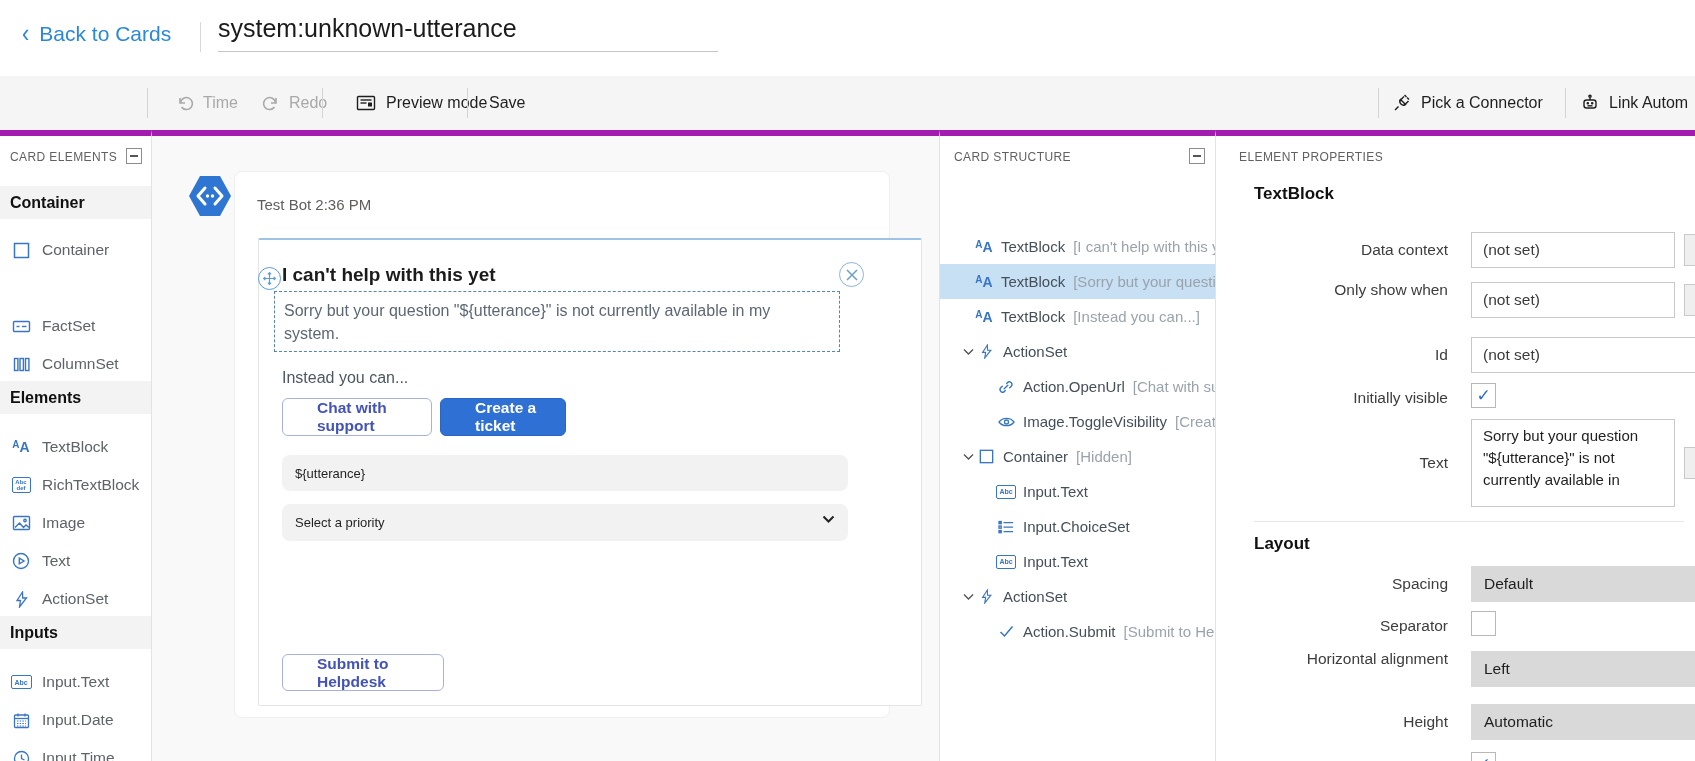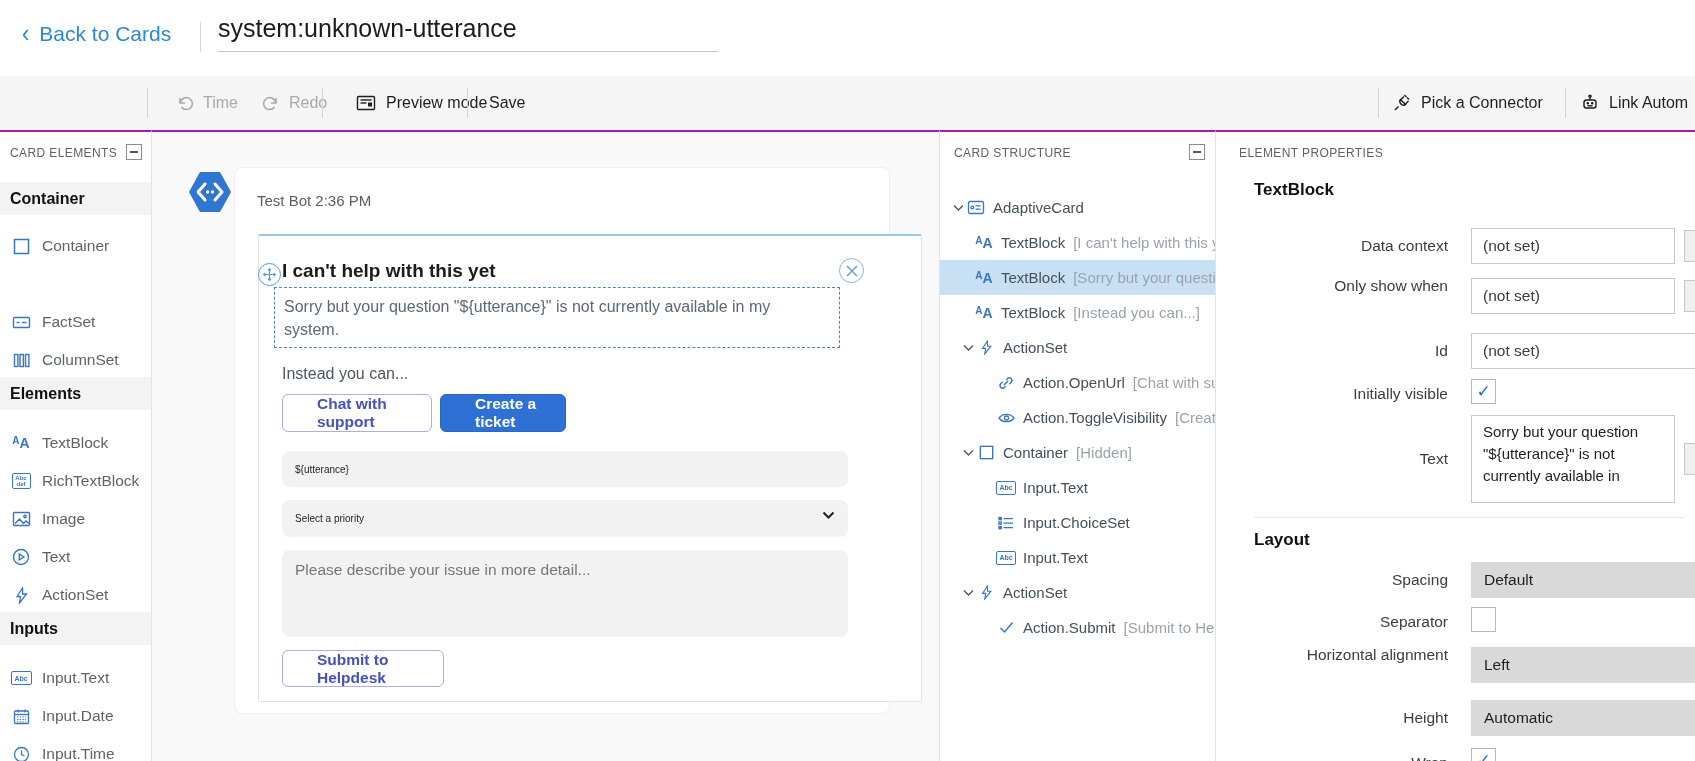--- a/index.html
+++ b/index.html
@@ -18,21 +18,21 @@
 
   
   .toolbar { position:absolute; left:0; top:76px; width:1695px; height:54px; background:#f5f5f5; }
   .tb-btn { position:absolute; top:0; height:54px; display:flex; align-items:center; gap:9px;
             font-size:16px; color:#1f1f1f; cursor:pointer; white-space:nowrap; }
   .tb-btn.disabled { color:#a9a9a9; cursor:default; }
   .tb-sep { position:absolute; top:12px; width:1px; height:30px; background:#d4d4d4; }
   .tb-icon { display:inline-flex; }
 
   
-  .panel { position:absolute; top:130px; height:631px; background:#fff; border-top:2px solid #a21caf; overflow:hidden; }
+  .panel { position:absolute; top:130px; height:631px; background:#fff; border-top:6px solid #a21caf; overflow:hidden; }
   .panel-label { position:absolute; font-size:12px; letter-spacing:.4px; color:#616161; }
   .collapse-btn { position:absolute; width:16px; height:16px; border:1px solid #8d8d8d; background:#fff;
                   display:flex; align-items:center; justify-content:center; cursor:pointer; }
   .collapse-btn::after { content:""; width:8px; height:1.5px; background:#555; display:block; }
 
   
   .sidebar { left:0; width:152px; border-right:1px solid #e3e3e3; }
   .side-band { position:absolute; left:0; width:151px; height:33px; background:#f3f3f3;
                display:flex; align-items:center; padding-left:10px; font-size:16px; font-weight:bold; color:#111; }
   .side-item { position:absolute; left:0; width:151px; height:38px; display:flex; align-items:center;
@@ -62,21 +62,21 @@
                border:1.5px dashed #5585b0; padding:7px 12px 0 9px; }
   .sel-block .txt { font-size:16px; color:#5d6774; line-height:23px; }
   .instead { position:absolute; left:23px; top:129px; font-size:16px; color:#4d575f; }
   .btn { position:absolute; height:38px; border-radius:6px; font-size:15.5px; font-weight:bold;
          display:flex; align-items:center; justify-content:center; cursor:pointer;padding-left:34px; }
   .btn.outline { background:#fff; border:1px solid #a9b0dd; color:#4353b8; }
   .btn.primary { background:#2f70d4; border:1px solid #2a65c0; color:#fff; }
   .btn-chat { left:23px; top:158px; width:150px; }
   .btn-ticket { left:181px; top:158px; width:126px; }
   .card-input { position:absolute; left:23px; width:566px; background:#f2f2f2; border-radius:8px;
-                display:flex; align-items:center; padding:0 13px; font-size:10px; color:#1f1f1f; }
+                display:flex; align-items:center; padding:0 13px; font-size:13px; color:#1f1f1f; }
   .in-utterance { top:215px; height:36px; }
   .in-priority { top:264px; height:37px; cursor:pointer; }
   .in-priority .chev { position:absolute; right:13px; top:11px; color:#222; }
   .card-textarea { position:absolute; left:23px; top:314px; width:566px; height:87px; background:#f2f2f2;
                    border-radius:8px; padding:11px 13px; font-size:15.5px; color:#767676; }
   .btn-submit { left:23px; top:414px; width:162px; height:37px; }
 
   
   .tree { left:939px; width:276px; border-left:1px solid #e3e3e3; }
   .trow { position:absolute; left:0; width:276px; height:35px; display:flex; align-items:center;
@@ -342,45 +342,29 @@
 
       <div class="card-input in-priority">
         <span>Select a priority</span>
         <span class="chev">
           <svg width="13" height="9" viewBox="0 0 13 9" fill="none" stroke="#222" stroke-width="2">
               <path d="M1.5 1.5 L6.5 6.5 L11.5 1.5"></path>
             </svg>
         </span>
       </div>
 
-      <div class="card-textarea">Please describe your issue in more detail...</div>
 
       <div class="btn outline btn-submit">Submit to Helpdesk</div>
     </div>
   </div>
 
   <div class="panel tree">
     <div class="panel-label" style="left:14px; top:14px">CARD STRUCTURE</div>
     <div class="collapse-btn" style="left:249px; top:12px"></div>
 
-    <div class="trow ind0" style="top:58px">
-      <span class="tchev">
-        <svg width="11" height="8" viewBox="0 0 11 8" fill="none" stroke="#555" stroke-width="1.4">
-            <path d="M1 1.5 L5.5 6 L10 1.5"></path>
-          </svg>
-        </span>
-      <span class="ticon">
-        <svg width="18" height="15" viewBox="0 0 18 15" fill="none" stroke="#3875c4" stroke-width="1.3">
-          <rect x="1.5" y="1.5" width="15" height="12" rx="1.5"></rect>
-            <circle cx="5.3" cy="7.5" r="1.4"></circle>
-            <path d="M8.5 5.8 h5 M8.5 9.2 h5"></path>
-        </svg>
-        </span>
-      <span class="tname">AdaptiveCard</span>
-    </div>
 
     <div class="trow ind1" style="top:93px">
       <span class="ticon aa-ic">
           <span class="a1">A</span>
           <span class="a2">A</span>
         </span>
       <span class="tname">TextBlock</span>
       <span class="tann">[I can't help with this yet]</span>
     </div>
 
@@ -428,21 +412,21 @@
       <span class="tann">[Chat with support]</span>
     </div>
 
     <div class="trow ind2" style="top:268px">
       <span class="ticon">
         <svg width="17" height="12" viewBox="0 0 17 12" fill="none" stroke="#3875c4" stroke-width="1.3">
           <path d="M1 6 C4.5 1.2 12.5 1.2 16 6 C12.5 10.8 4.5 10.8 1 6 Z"></path>
             <circle cx="8.5" cy="6" r="2"></circle>
         </svg>
         </span>
-      <span class="tname">Action.ToggleVisibility</span>
+      <span class="tname">Image.ToggleVisibility</span>
       <span class="tann">[Create a ticket]</span>
     </div>
 
     <div class="trow ind1c" style="top:303px">
       <span class="tchev">
         <svg width="11" height="8" viewBox="0 0 11 8" fill="none" stroke="#555" stroke-width="1.4">
             <path d="M1 1.5 L5.5 6 L10 1.5"></path>
           </svg>
         </span>
       <span class="ticon">

